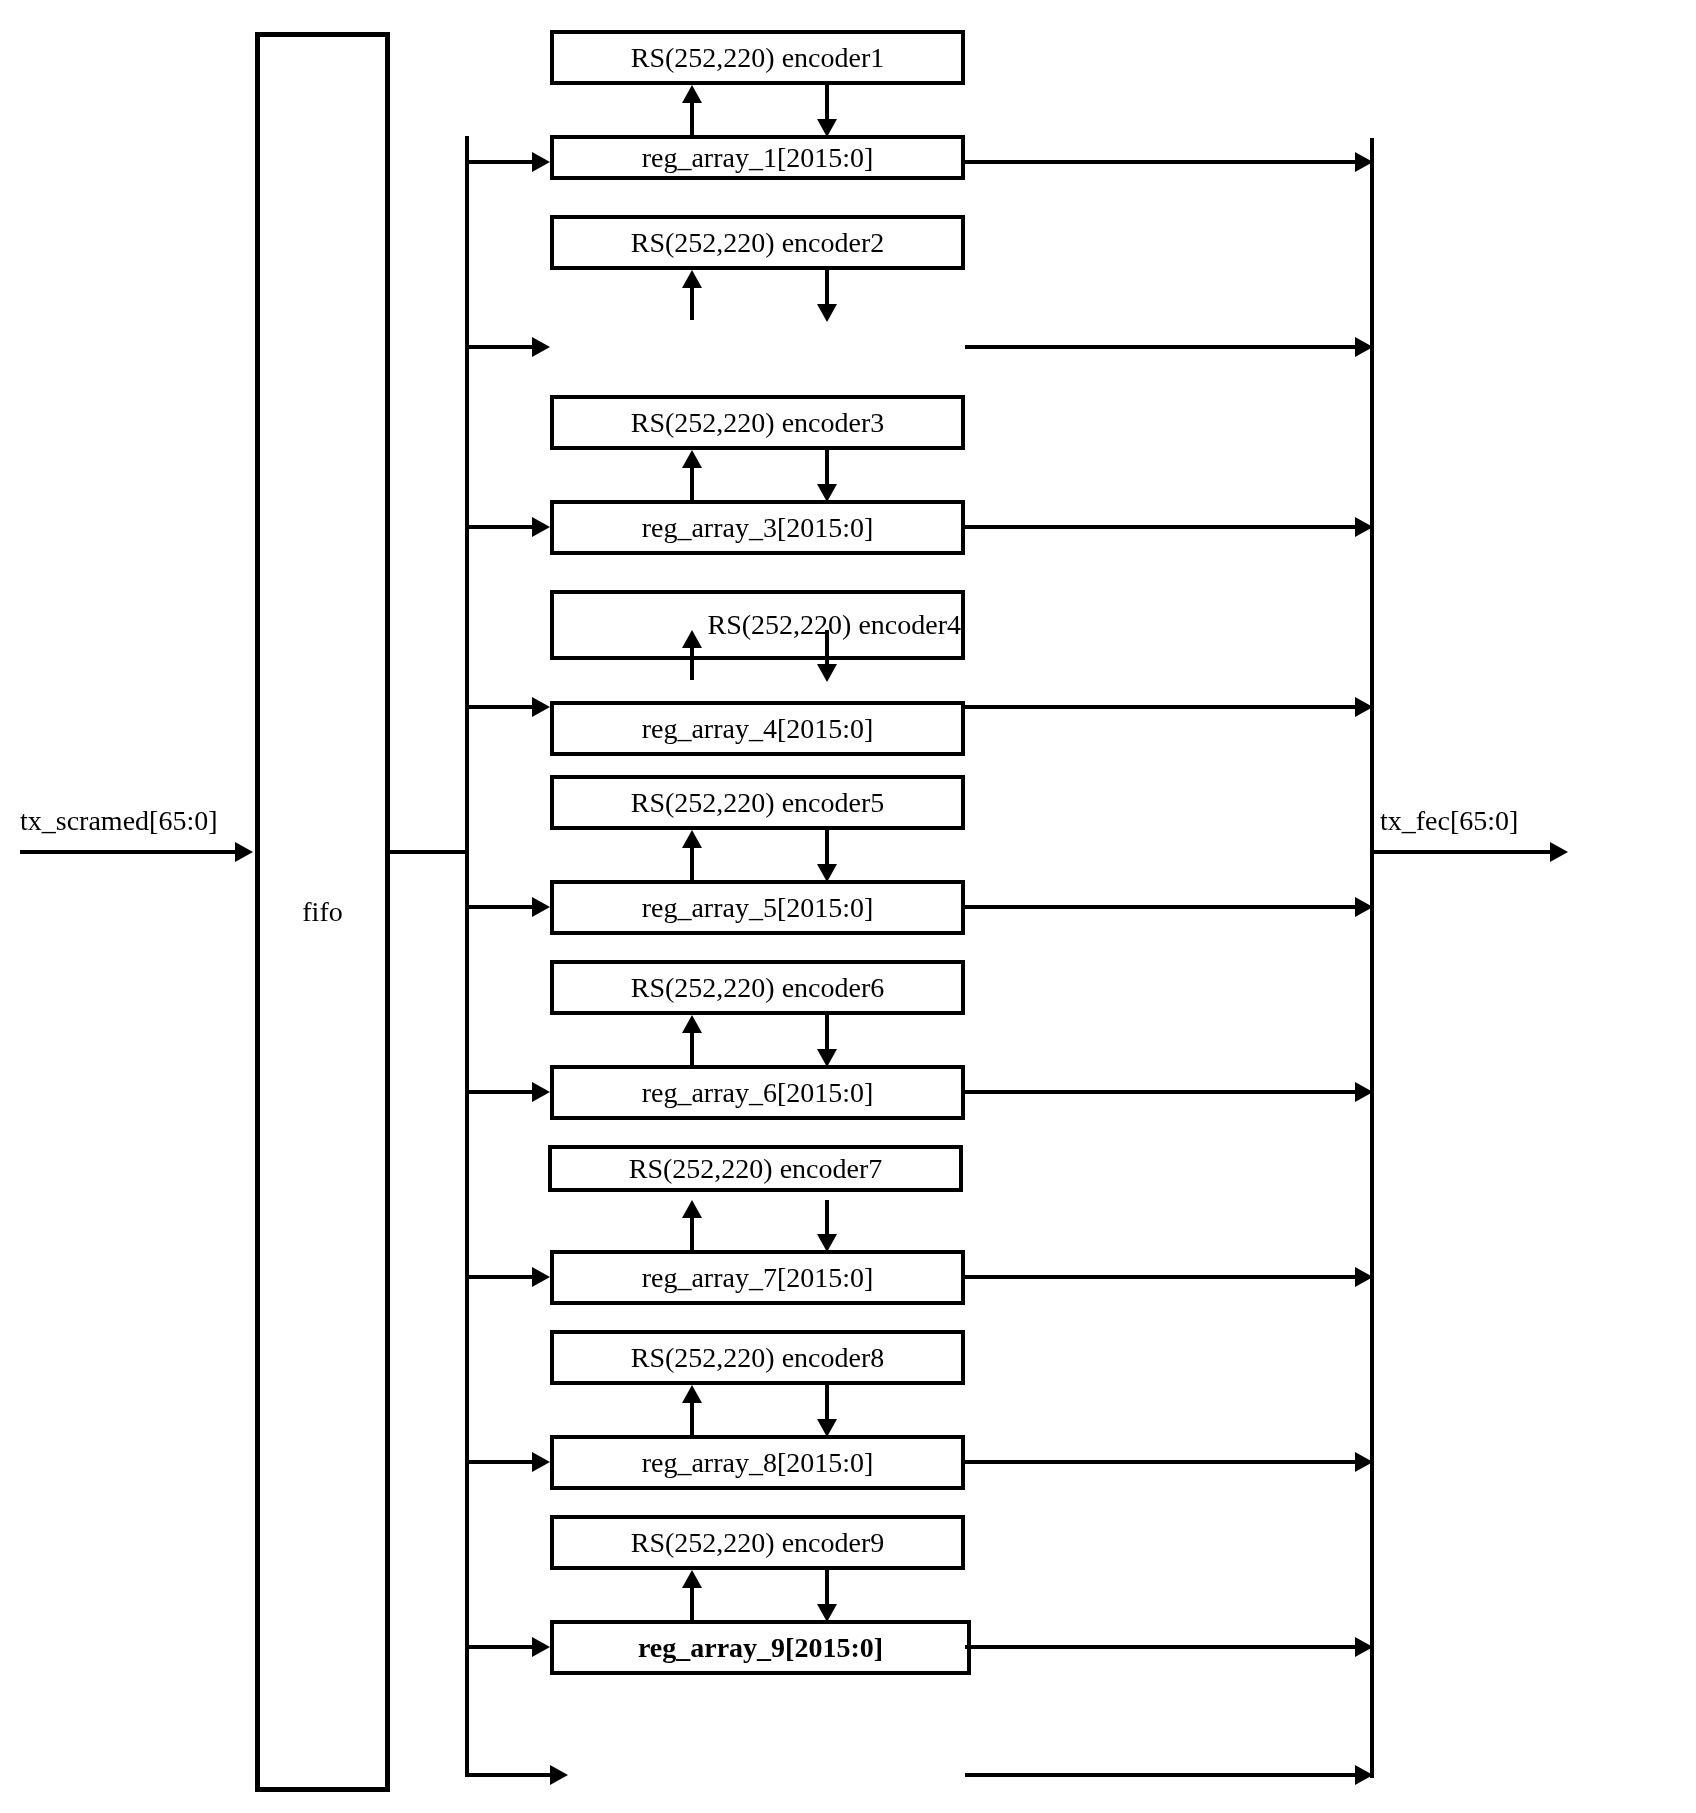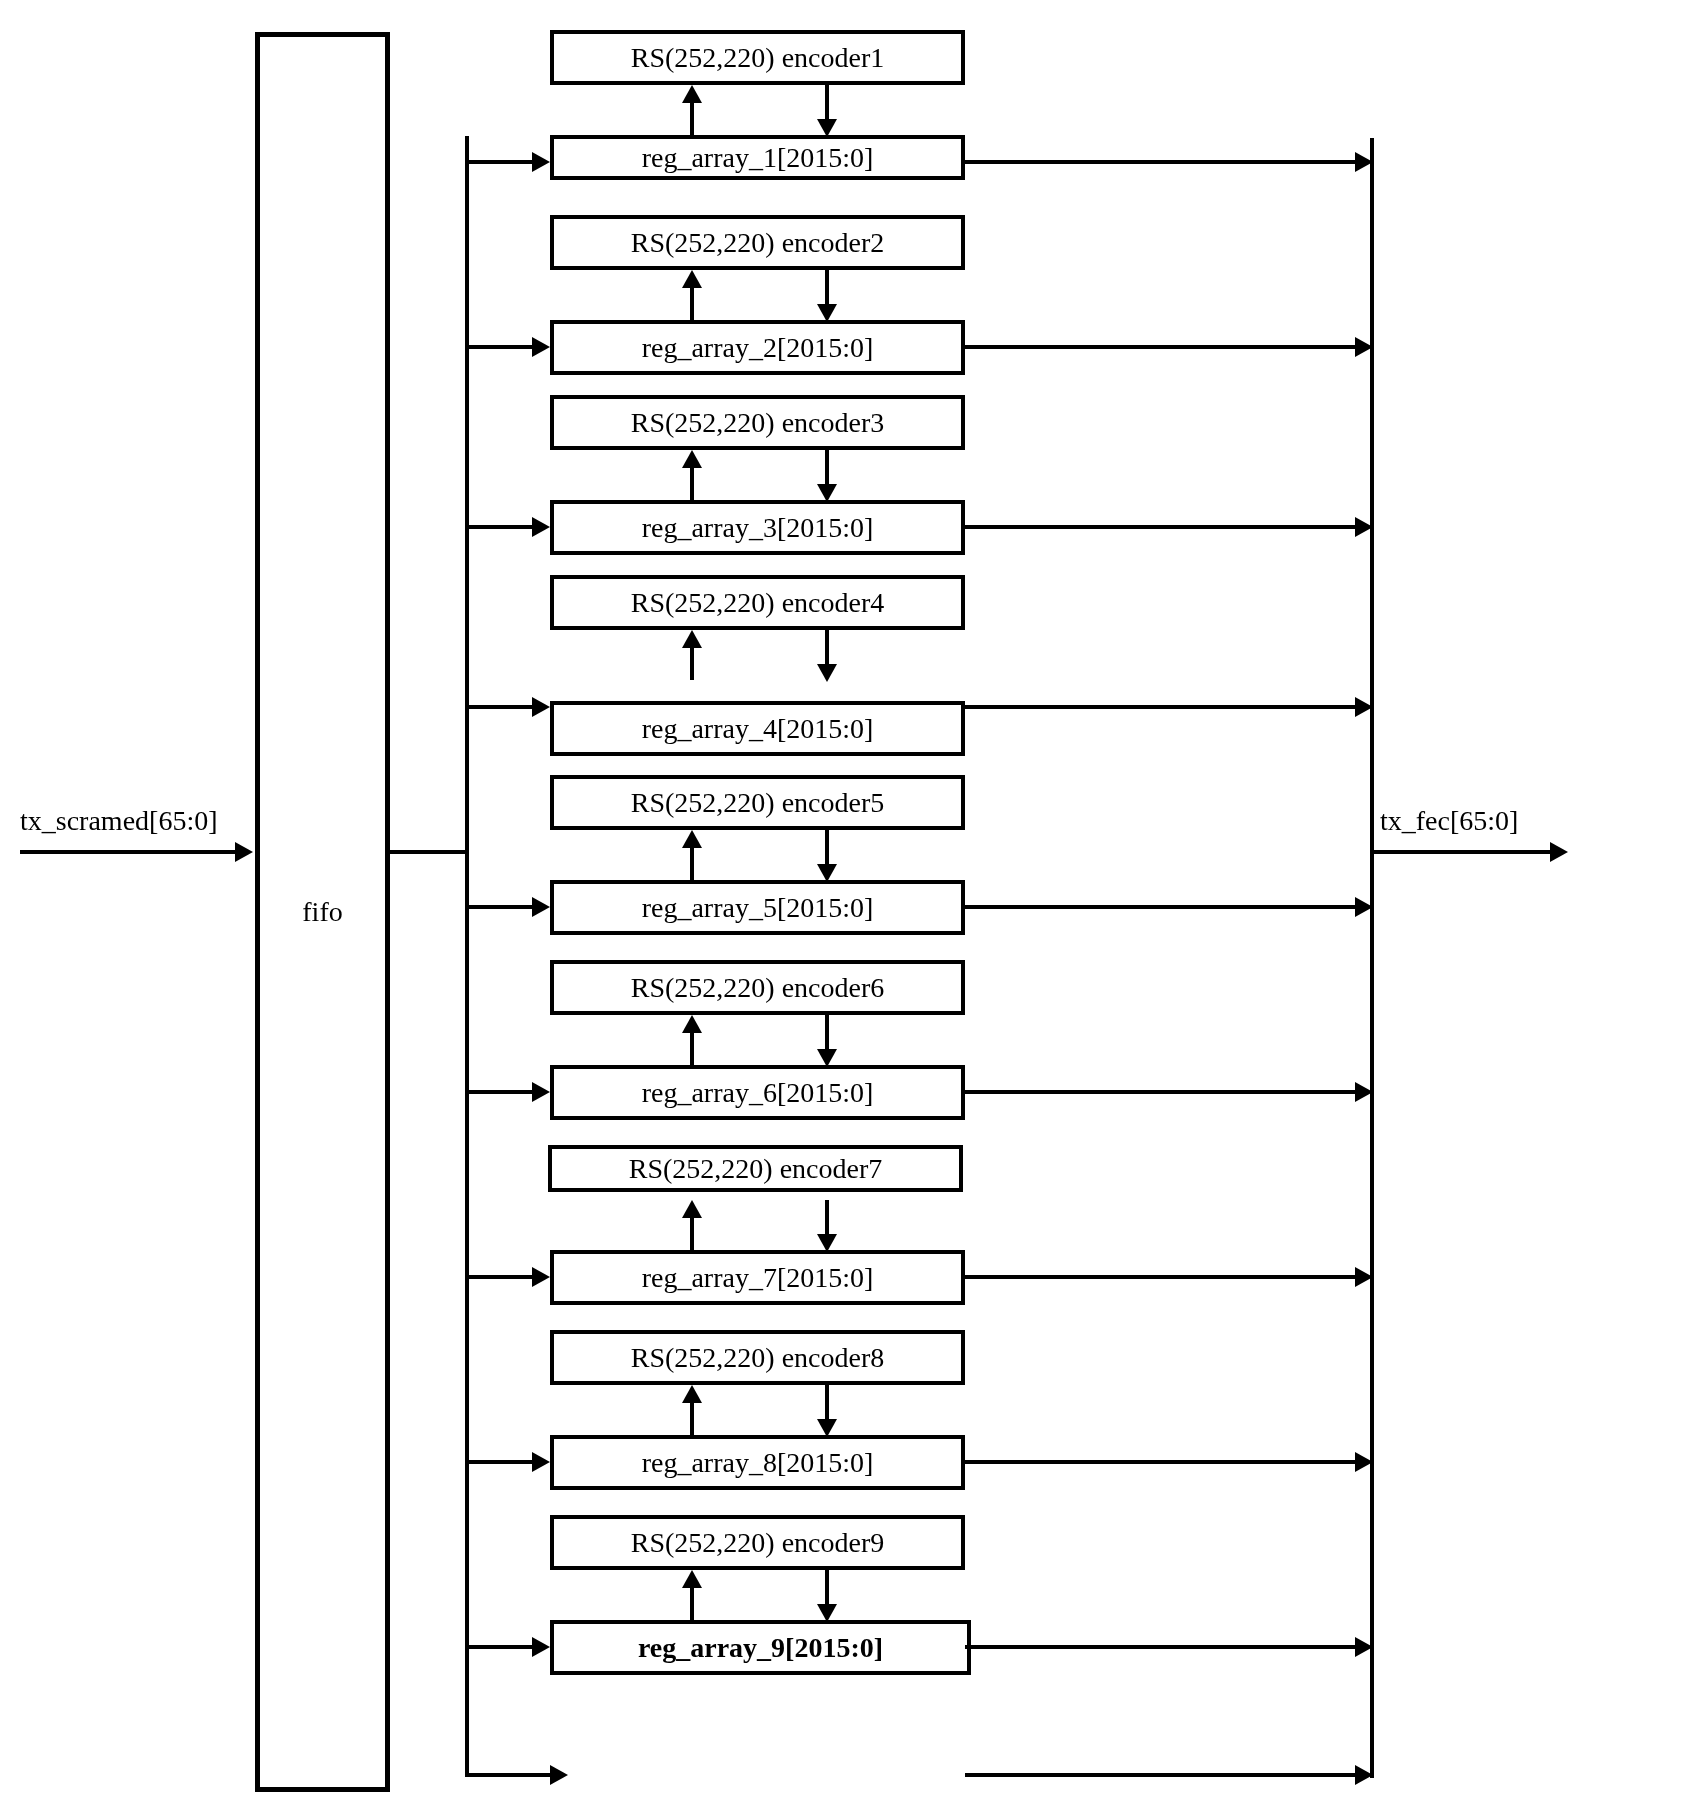--- a/index.html
+++ b/index.html
@@ -100,23 +100,20 @@
   <div class="arrow-line-v" style="left:805px; top:65px; height:35px;"></div>
   <div class="arrow-head-down" style="left:797px; top:99px;"></div>
   <div class="arrow-line-h" style="left:445px; top:140px; width:67px;"></div>
   <div class="arrow-head-right" style="left:512px; top:132px;"></div>
   <div class="arrow-line-h" style="left:945px; top:140px; width:390px;"></div>
   <div class="arrow-head-right" style="left:1335px; top:132px;"></div>
 
   <div class="box" style="left:530px; top:195px; width:415px; height:55px;">
       <span>RS(252,220) encoder2</span>
     </div>
-  <div class="box" style="left:530px; top:300px; width:415px; height:55px;">
-      <span>reg_array_2[2015:0]</span>
-    </div>
   <div class="arrow-line-v" style="left:670px; top:265px; height:35px;"></div>
   <div class="arrow-head-up" style="left:662px; top:250px;"></div>
   <div class="arrow-line-v" style="left:805px; top:250px; height:35px;"></div>
   <div class="arrow-head-down" style="left:797px; top:284px;"></div>
   <div class="arrow-line-h" style="left:445px; top:325px; width:67px;"></div>
   <div class="arrow-head-right" style="left:512px; top:317px;"></div>
   <div class="arrow-line-h" style="left:945px; top:325px; width:390px;"></div>
   <div class="arrow-head-right" style="left:1335px; top:317px;"></div>
 
   <div class="box" style="left:530px; top:375px; width:415px; height:55px;">
@@ -127,21 +124,21 @@
     </div>
   <div class="arrow-line-v" style="left:670px; top:445px; height:35px;"></div>
   <div class="arrow-head-up" style="left:662px; top:430px;"></div>
   <div class="arrow-line-v" style="left:805px; top:430px; height:35px;"></div>
   <div class="arrow-head-down" style="left:797px; top:464px;"></div>
   <div class="arrow-line-h" style="left:445px; top:505px; width:67px;"></div>
   <div class="arrow-head-right" style="left:512px; top:497px;"></div>
   <div class="arrow-line-h" style="left:945px; top:505px; width:390px;"></div>
   <div class="arrow-head-right" style="left:1335px; top:497px;"></div>
 
-  <div class="box" style="left:530px; top:555px; width:415px; height:55px;">
+  <div class="box" style="left:530px; top:570px; width:415px; height:70px;justify-content:flex-end;">
       <span>RS(252,220) encoder4</span>
     </div>
   <div class="box" style="left:530px; top:660px; width:415px; height:55px;margin-top:21px;">
       <span>reg_array_4[2015:0]</span>
     </div>
   <div class="arrow-line-v" style="left:670px; top:625px; height:35px;"></div>
   <div class="arrow-head-up" style="left:662px; top:610px;"></div>
   <div class="arrow-line-v" style="left:805px; top:610px; height:35px;"></div>
   <div class="arrow-head-down" style="left:797px; top:644px;"></div>
   <div class="arrow-line-h" style="left:445px; top:685px; width:67px;"></div>

